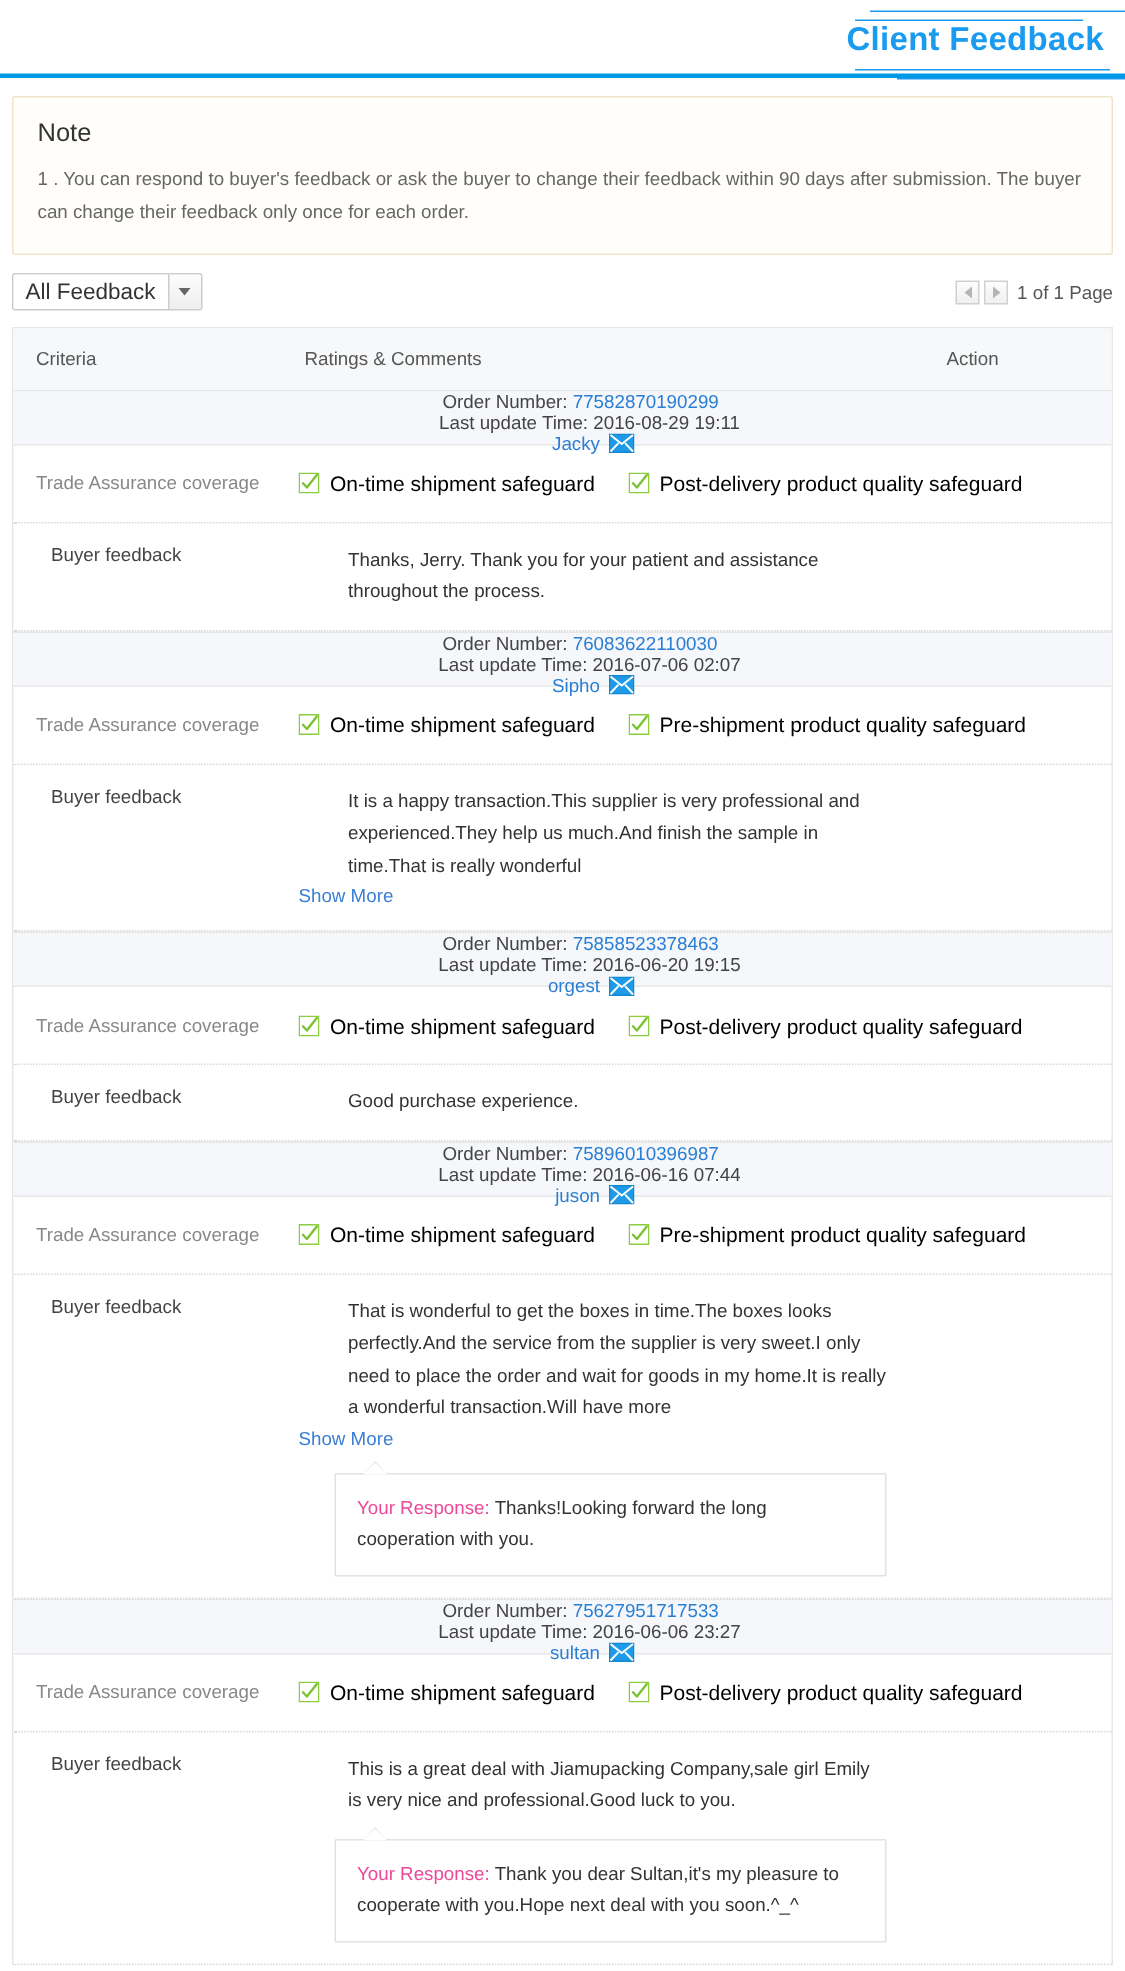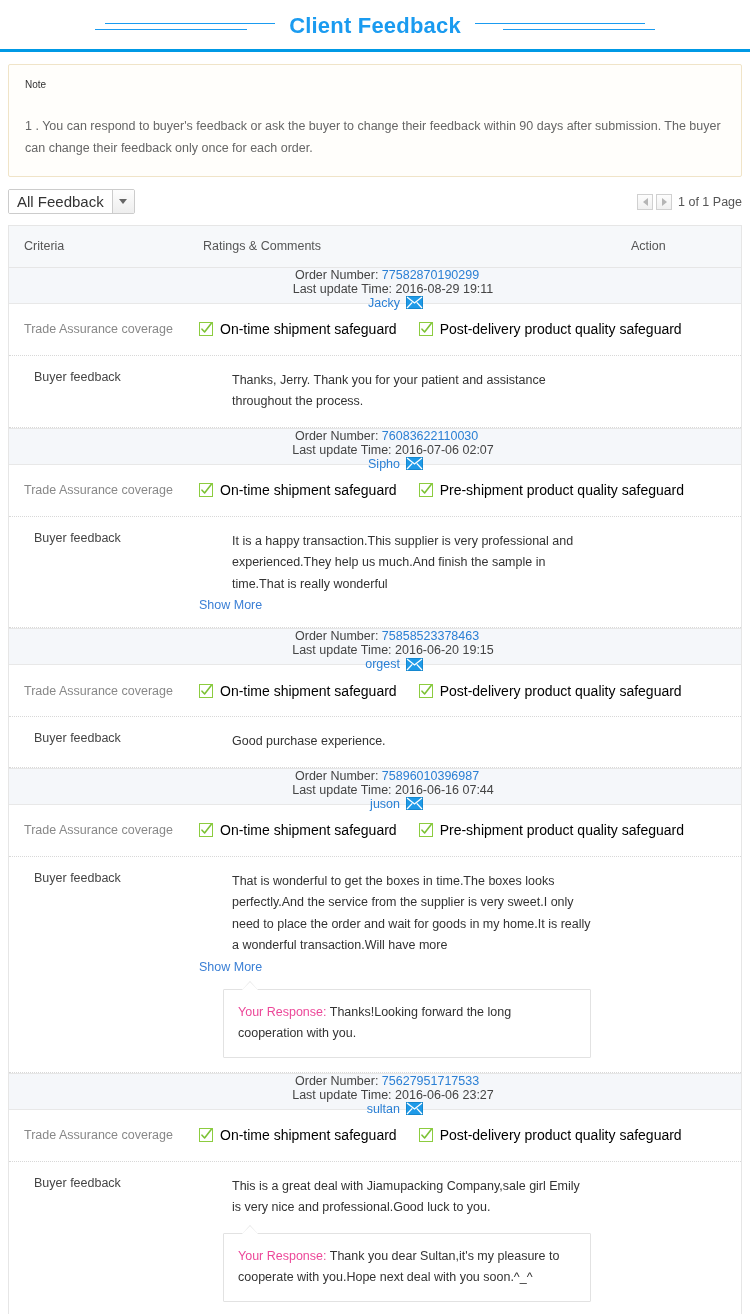--- a/index.html
+++ b/index.html
@@ -14,23 +14,24 @@
 
   
   .page-header {
     position: relative;
     height: 52px;
     border-bottom: 3px solid #0099e5;
     background: #fff;
   }
   .title-wrap {
     display: flex;
-    align-items: center;
+    align-items: flex-end;
     justify-content: center;
     height: 52px;
+    flex-direction: column;
   }
   .title-text {
     color: #1a9bf0;
     font-size: 22px;
     font-weight: bold;
     letter-spacing: 0.2px;
     padding: 0 14px;
     white-space: nowrap;
   }
   .deco { position: relative; width: 180px; height: 20px; }
@@ -44,23 +45,23 @@
 
   
   .note-box {
     margin: 12px 8px 0 8px;
     border: 1px solid #f0e4c8;
     background: #fffefb;
     border-radius: 2px;
     padding: 14px 16px 16px 16px;
   }
   .note-title {
-    font-size: 10px;
+    font-size: 17px;
     color: #333;
-    margin-bottom: 26px;
+    margin-bottom: 10px;
   }
   .note-text {
     font-size: 12.5px;
     color: #666;
     line-height: 1.75;
   }
 
   
   .toolbar {
     margin: 12px 8px 10px 8px;

